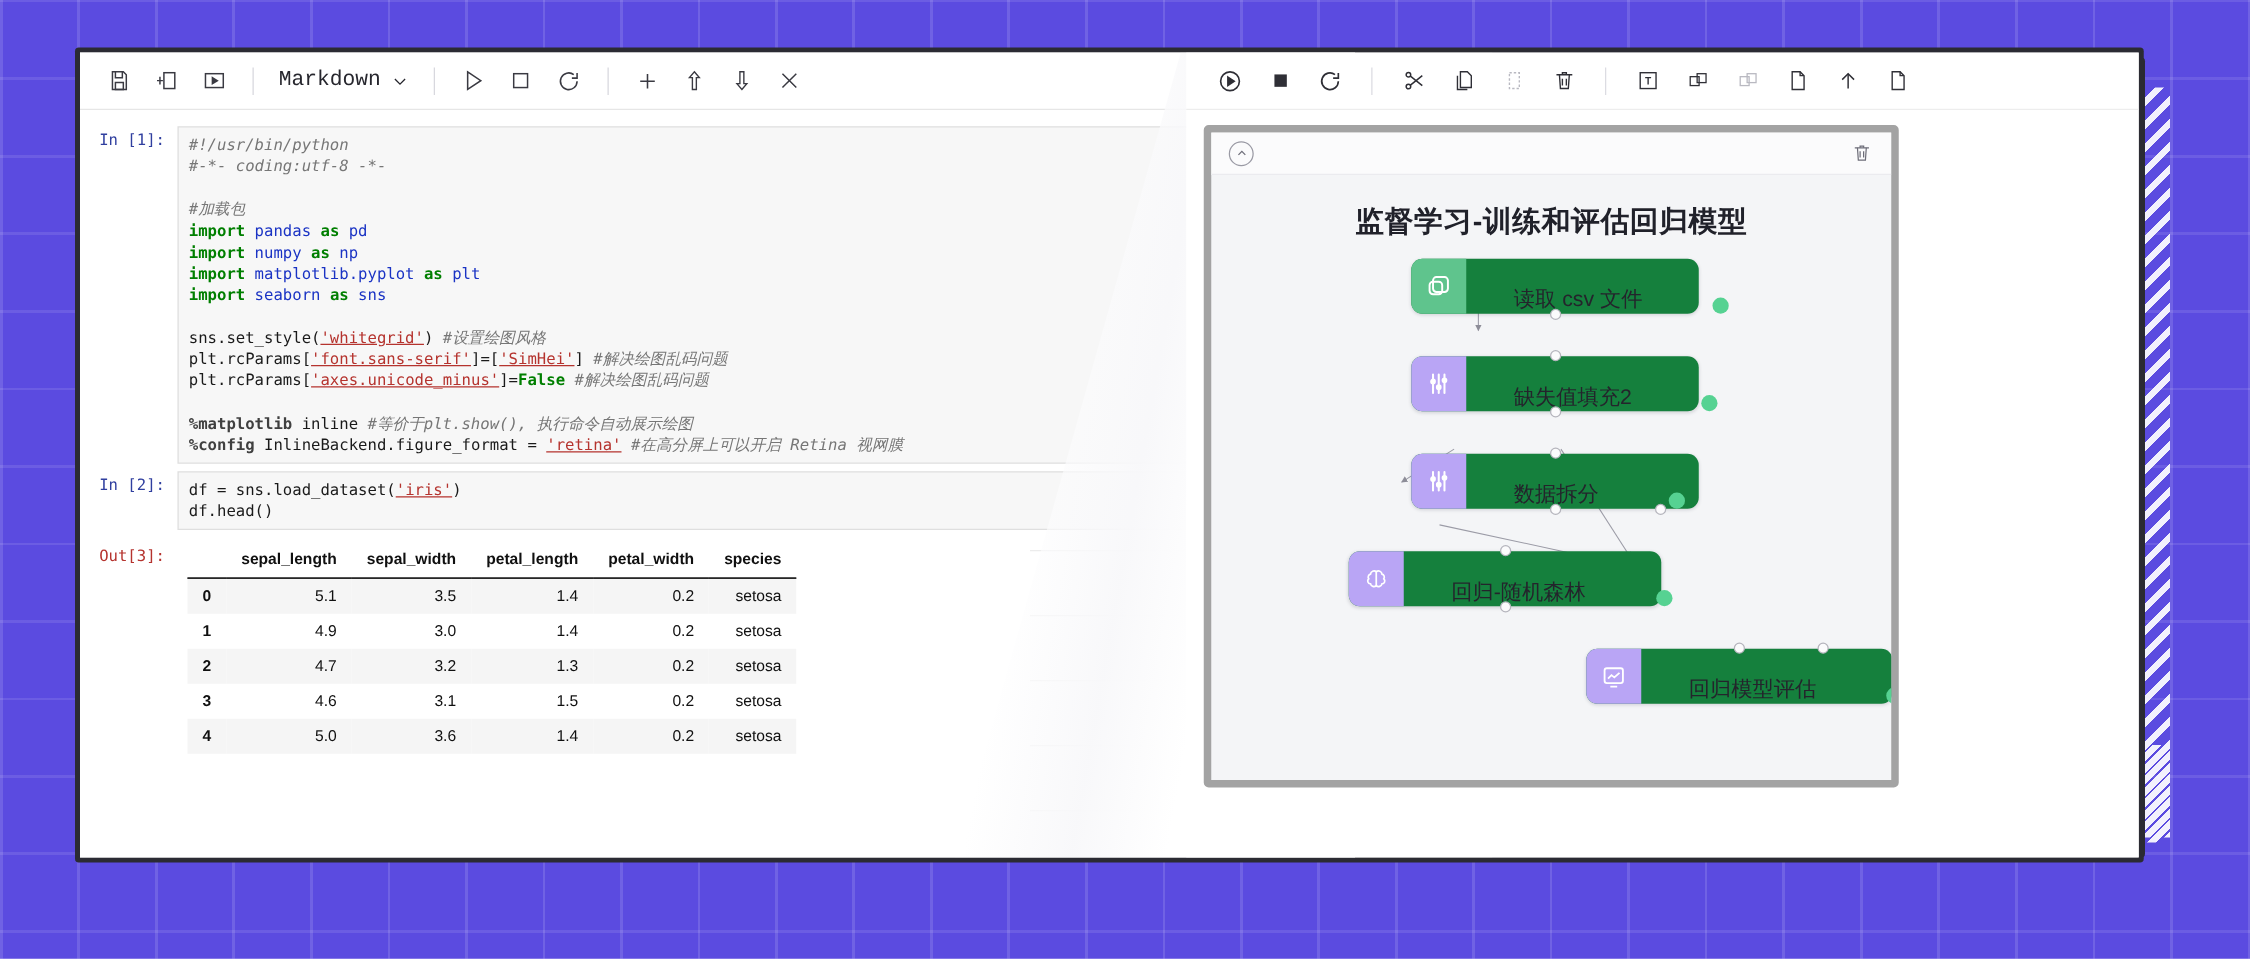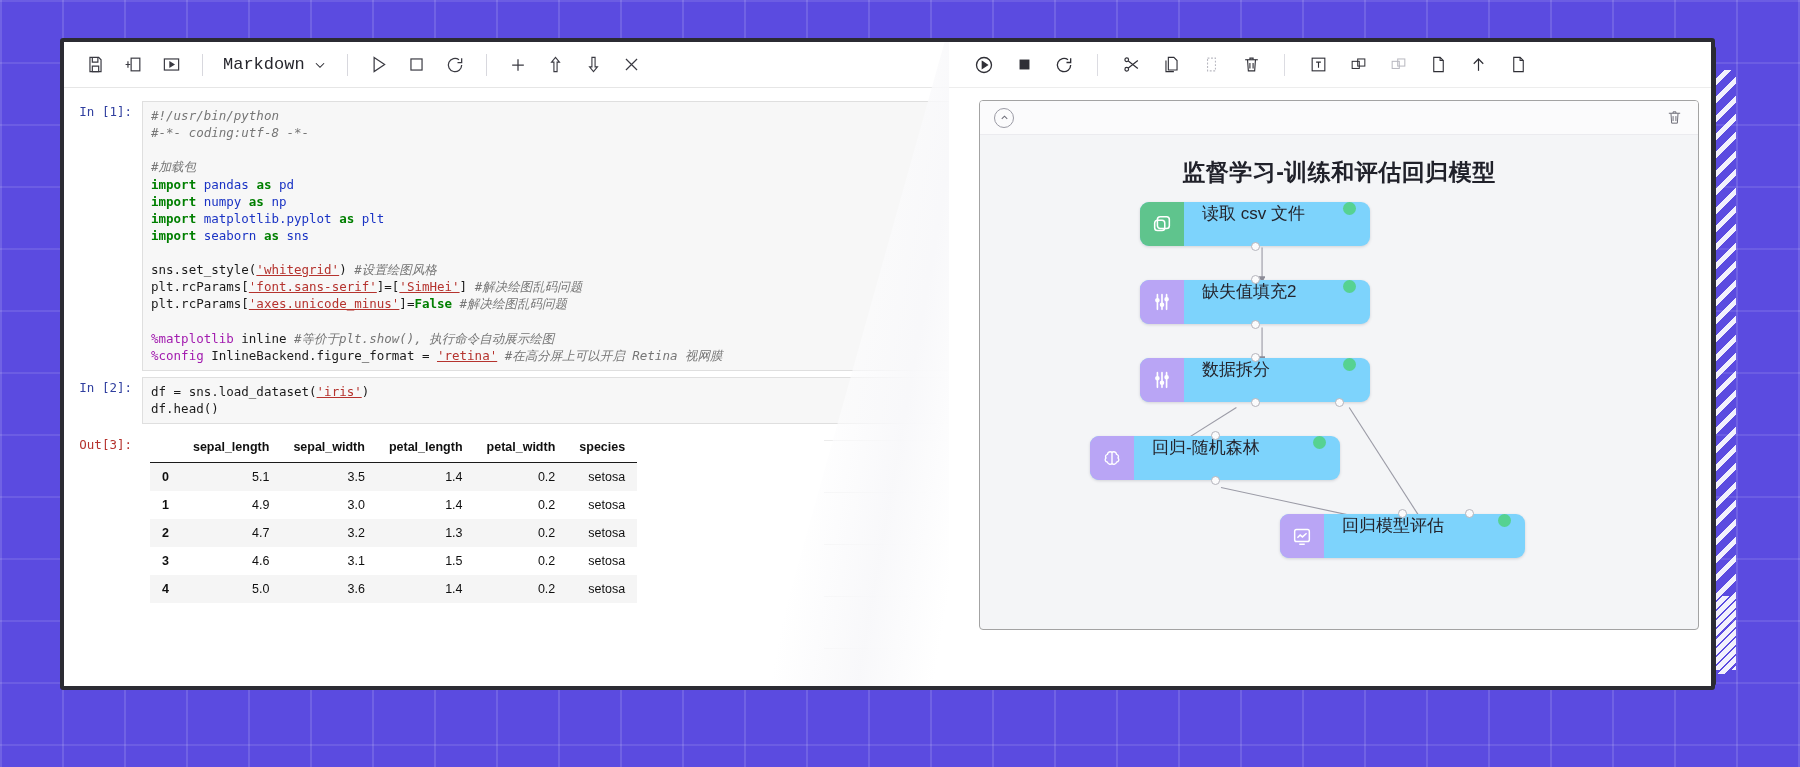--- a/index.html
+++ b/index.html
@@ -108,21 +108,21 @@
     font-family: "DejaVu Sans Mono", monospace;
     font-size: 12.5px; line-height: 1.37;
     color: #1a1a1a;
     white-space: pre;
     margin-right: 120px;
   }
   .cm  { color: #767676; font-style: italic; }
   .kw  { color: #007f00; font-weight: bold; }
   .nm  { color: #1a33c4; font-weight: normal; }
   .st  { color: #b5332e; text-decoration: underline; }
-  .mg  { color: #a21caf; font-weight: normal; }
+  .mg  { color: #404040; font-weight: bold; }
   .bl  { color: #007f00; font-weight: bold; }
 
   
   #out-wrap { display: flex; }
   #df-table {
     border-collapse: collapse;
     font-family: "Liberation Sans", sans-serif;
     font-size: 12.5px;
     margin-left: 8px;
   }
@@ -178,24 +178,24 @@
   }
   .ft-icon {
     width: 38px; height: 30px;
     display: flex; align-items: center; justify-content: center;
     color: #2f2f36; cursor: pointer;
   }
   .ft-icon.dim { color: #b9b9c1; }
   .ft-sep { width: 1px; height: 22px; background: #dcdce2; margin: 0 12px; }
 
   #canvas {
-    position: absolute; left: 30px; top: 58px;
-    width: 720px; height: 530px;
+    position: absolute; left: 14px; top: 58px;
+    width: 556px; height: 530px;
     background: #f4f5f7;
-    border: 1px solid #a3a3a3;
+    border: 6px solid #a3a3a3;
     border-radius: 4px;
     overflow: hidden;
   }
   #canvas-head {
     height: 34px;
     display: flex; align-items: center; justify-content: space-between;
     padding: 0 14px;
     background: #fbfbfc;
     border-bottom: 1px solid #ebebef;
   }
@@ -210,26 +210,27 @@
     font-size: 23px; font-weight: bold; color: #20212a;
     margin-top: 22px;
     letter-spacing: .5px;
   }
 
   #graph { position: relative; width: 100%; height: 430px; }
   #edges { position: absolute; inset: 0; }
 
   .node {
     position: absolute;
-    display: flex; align-items: flex-start;
+    display: flex; align-items: flex-end;
     height: 44px;
-    background: #7dd3fc;
+    background: #15803d;
     border-radius: 9px;
     box-shadow: 0 1px 3px rgba(30,30,50,.16);
     padding-right: 14px;
+    gap: 20px;
   }
   .node-icon {
     width: 44px; height: 44px; flex: none;
     border-radius: 9px 0 0 9px;
     display: flex; align-items: center; justify-content: center;
     color: #ffffff;
   }
   .node-icon.green  { background: #5fc48d; }
   .node-icon.purple { background: #b9a5f5; }
   .node-label {

